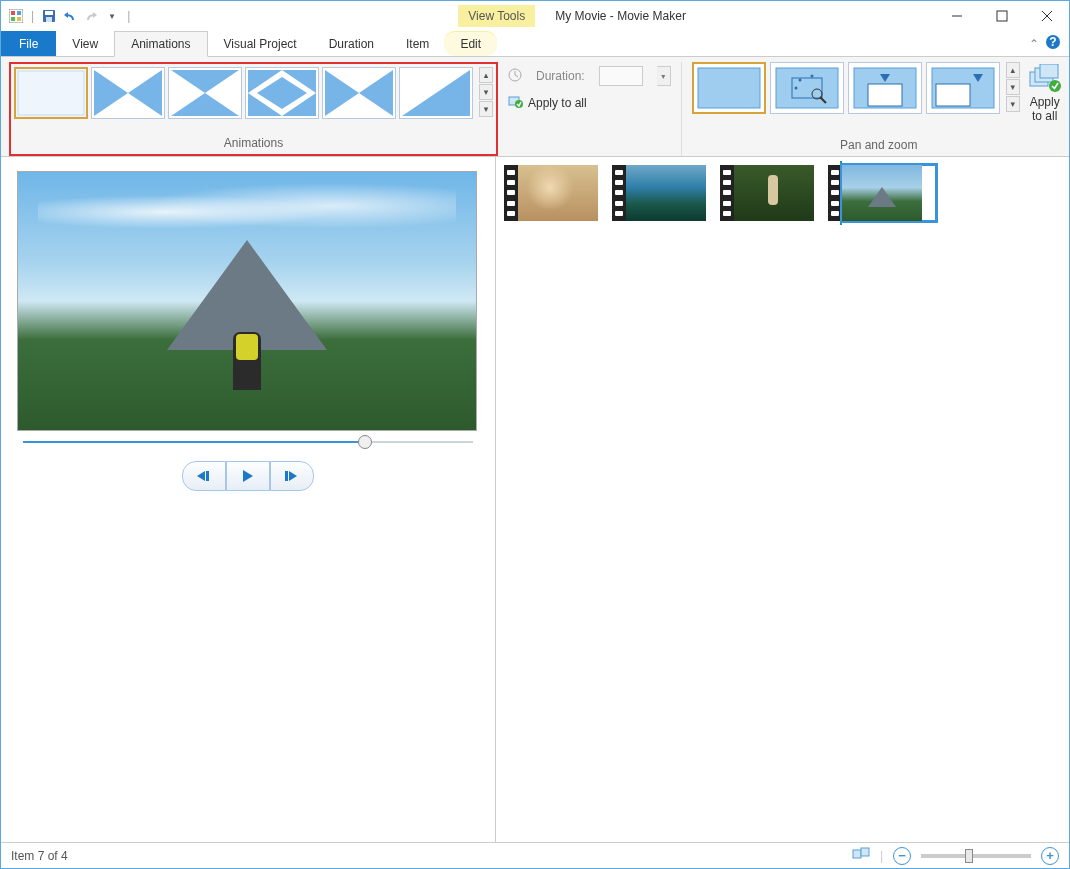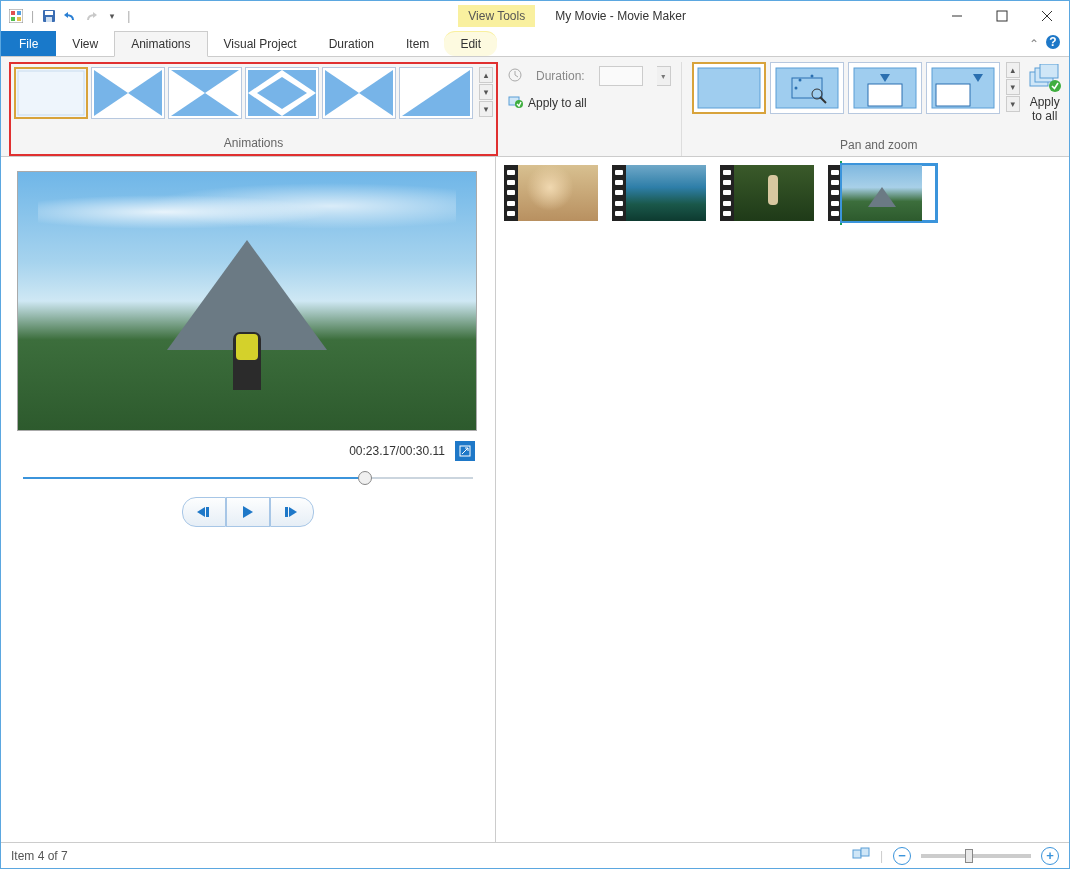--- a/index.html
+++ b/index.html
@@ -279,29 +279,20 @@
   </div>
 
   <div class="content">
     <div class="left-pane">
       <div class="preview">
         <div class="clouds"></div>
         <div class="mountain"></div>
         <div class="person"></div>
         <div class="backpack"></div>
       </div>
-      <div class="time-row">
-        <span>00:23.17/00:30.11</span>
-        <div class="fullscreen-btn">
-            <svg width="12" height="12">
-              <rect x="1" y="1" width="10" height="10" fill="none" stroke="#fff"></rect>
-              <path d="M3 9 L9 3 M6 3 L9 3 L9 6" stroke="#fff" fill="none"></path>
-            </svg>
-          </div>
-      </div>
       <div class="slider">
         <div class="slider-track"></div>
           <div class="slider-fill"></div>
           <div class="slider-thumb"></div>
       </div>
       <div class="play-controls">
         <div class="pc-btn">
             <svg width="18" height="14">
               <polygon points="10,2 2,7 10,12" fill="#1e78c8"></polygon>
               <rect x="11" y="2" width="3" height="10" fill="#1e78c8"></rect>
@@ -370,21 +361,21 @@
               <div class="clip-img" style="background:linear-gradient(#7fb8e0 0%, #a8d0e8 40%, #3c6e3c 65%, #2d5a2d 100%);position:relative;">
                 <div style="position:absolute;bottom:14px;left:50%;transform:translateX(-50%);width:0;height:0;border-left:14px solid transparent;border-right:14px solid transparent;border-bottom:20px solid #6b7a84;"></div>
               </div>
             </div>
         </div>
       </div>
     </div>
   </div>
 
   <div class="statusbar">
-    <span>Item 4 of 7</span>
+    <span>Item 7 of 4</span>
     <div class="status-right">
       <div><svg width="18" height="14">
             <rect x="1" y="3" width="8" height="8" fill="#cfe6f7" stroke="#5a9ed6"></rect>
             <rect x="9" y="1" width="8" height="8" fill="#cfe6f7" stroke="#5a9ed6"></rect>
           </svg></div>
       <span style="color:#ccc;">|</span>
       <div class="circ-btn">−</div>
       <div class="zoom-slider">
           <div class="zoom-thumb"></div>
         </div>

